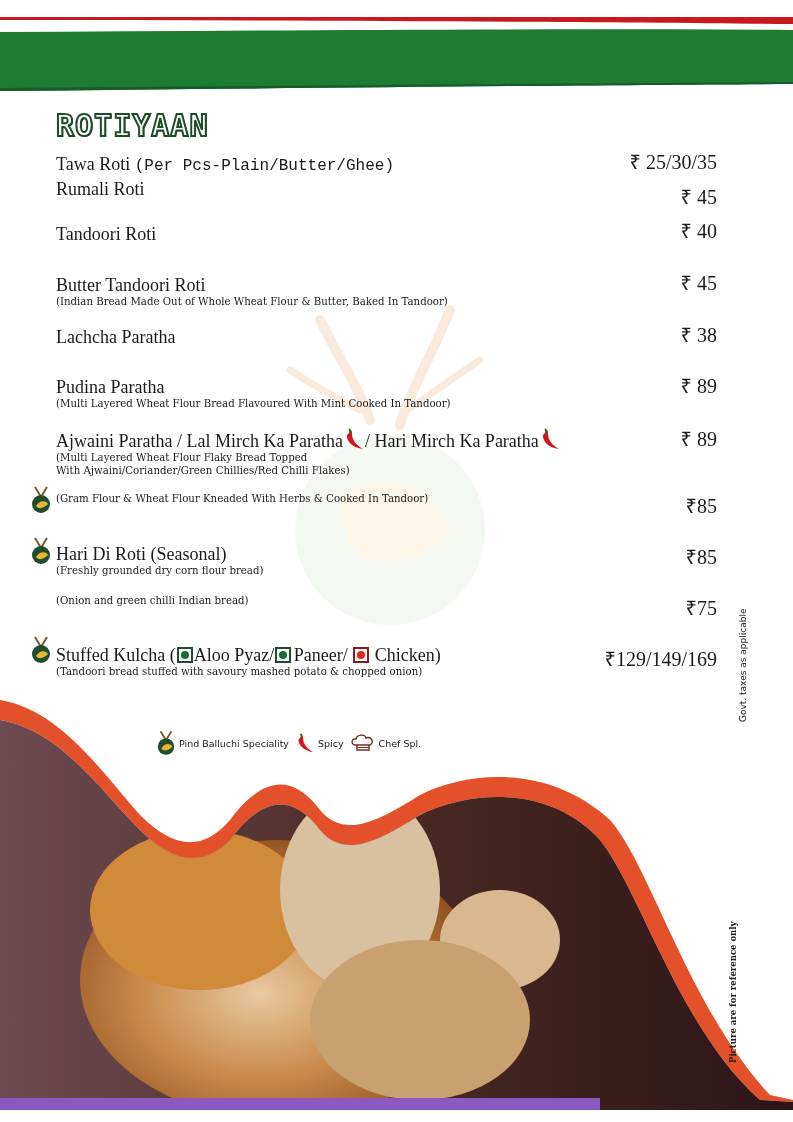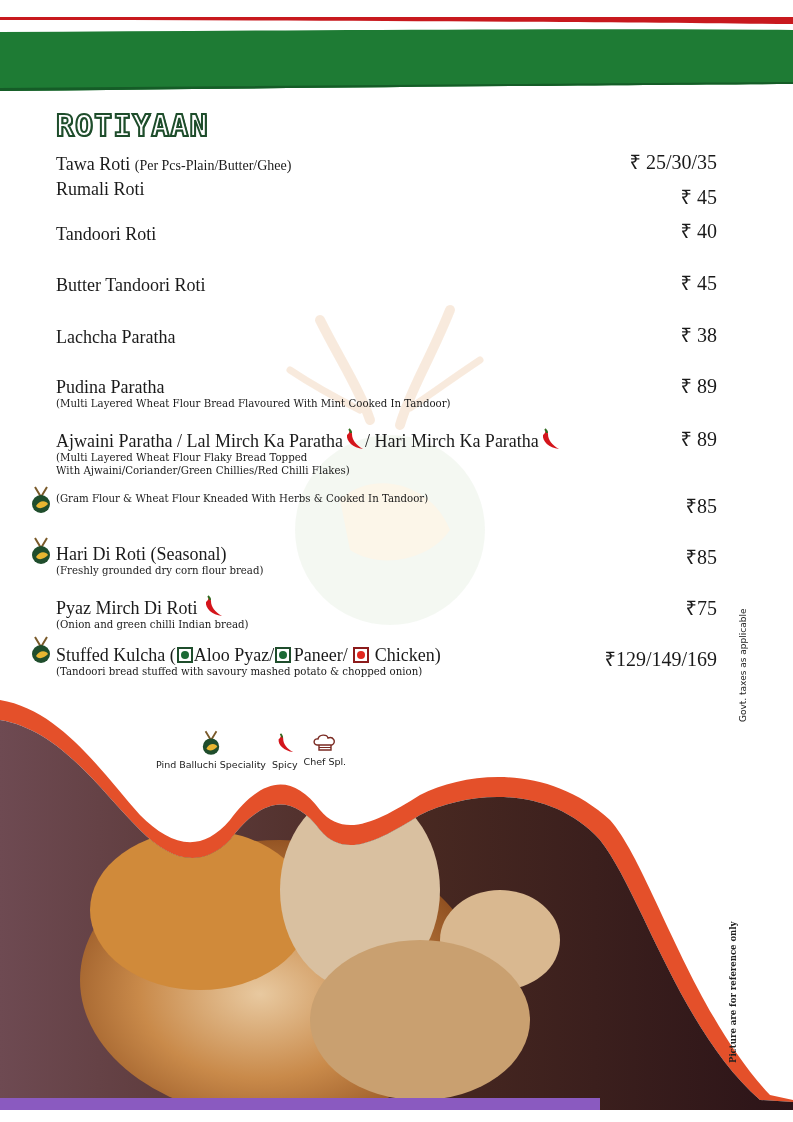--- a/index.html
+++ b/index.html
@@ -15,38 +15,38 @@
       -webkit-text-stroke: 2px #1e4d2b;
       text-shadow: 1px 1px 0 #1e4d2b;
       text-align: center;
     }
 
     .watermark { position: absolute; left: 250px; top: 300px; width: 260px; height: 340px; opacity: 0.22; }
 
     .menu { position: absolute; left: 0; top: 0; width: 793px; }
     .item { position: absolute; left: 56px; width: 670px; }
     .item .name { font-family: "Liberation Serif", serif; font-size: 18px; color: #1a1a1a; line-height: 20px; white-space: nowrap; }
-    .item .note { font-family: Liberation Serif, serif; font-size: 14px; }
+    .item .note { font-family: Liberation Mono, monospace; font-size: 16px; }
     .item .desc { font-family: "DejaVu Serif", serif; font-size: 10.2px; line-height: 13px; color: #1a1a1a; white-space: nowrap; }
     .price {
       position: absolute; right: 76px; font-family: "Liberation Serif", serif;
       font-size: 20px; color: #1a1a1a; white-space: nowrap; text-align: right;
     }
     .chili { display: inline-block; vertical-align: -4px; width: 22px; height: 24px; }
     .badge { position: absolute; left: 30px; width: 22px; height: 28px; }
     .vegbox {
       display: inline-block; width: 16px; height: 16px; border: 2px solid #1f4d2c;
       vertical-align: -2px; position: relative; margin: 0 1px;
     }
     .vegbox::after { content: ""; position: absolute; left: 2px; top: 2px; width: 8px; height: 8px; border-radius: 50%; background: #1b6a35; }
     .vegbox.nonveg { border-color: #8c1b1b; }
     .vegbox.nonveg::after { background: #e3261e; }
 
     .legend { position: absolute; left: 156px; top: 730px; display: flex; align-items: center; gap: 6px; font-family: "DejaVu Sans", sans-serif; font-size: 9.5px; color: #222; white-space: nowrap; }
-    .legend .lg { display: flex; align-items: center; gap: 3px; flex-direction: column; }
+    .legend .lg { display: flex; align-items: center; gap: 3px; }
 
     .side-note { position: absolute; font-family: "DejaVu Sans", sans-serif; font-size: 9px; color: #222; transform: rotate(-90deg); transform-origin: left top; white-space: nowrap; }
 
     .photo { position: absolute; left: 0; top: 690px; width: 793px; height: 432px; }
   </style>
 </head>
 <body>
 
 <svg class="banner" viewBox="0 0 793 100" preserveAspectRatio="none">
   <path d="M0,17 L793,17 L793,24 C600,22 300,20 0,20 Z" fill="#c8191e"></path>
@@ -81,20 +81,21 @@
   </div>
   <div class="price" style="top:183px">₹ 45</div>
 
   <div class="item" style="top:224px">
     <div class="name">Tandoori Roti</div>
   </div>
   <div class="price" style="top:217px">₹ 40</div>
 
   <div class="item" style="top:275px">
     <div class="name">Butter Tandoori Roti</div>
+    <div class="desc">(Indian Bread Made Out of Whole Wheat Flour &amp; Butter, Baked In Tandoor)</div>
   </div>
   <div class="price" style="top:269px">₹ 45</div>
 
   <div class="item" style="top:327px">
     <div class="name">Lachcha Paratha</div>
   </div>
   <div class="price" style="top:321px">₹ 38</div>
 
   <div class="item" style="top:377px">
     <div class="name">Pudina Paratha</div>
@@ -132,27 +133,20 @@
     <circle cx="11" cy="18" r="9" fill="#1f4d2c"></circle>
     <path d="M6,20 C9,14 16,14 18,18 C14,22 9,24 6,20 Z" fill="#e8b631"></path>
   </svg>
   <div class="item" style="top:544px">
     <div class="name">Hari Di Roti (Seasonal)</div>
     <div class="desc">(Freshly grounded dry corn flour bread)</div>
   </div>
   <div class="price" style="top:543px">₹85</div>
 
   <div class="item" style="top:594px">
-    <div class="name">
-      <span>Pyaz Mirch Di Roti</span>
-      <svg class="chili" viewBox="0 0 22 24">
-          <path d="M6,2 C7,5 6,6 4,8 C3,14 10,21 20,22 C13,18 9,13 9,7 C9,5 8,4 6,2 Z" fill="#d4151b"></path>
-          <path d="M6,2 C7,3 8,4 8,6" stroke="#2f6b1f" stroke-width="2" fill="none"></path>
-        </svg>
-    </div>
     <div class="desc">(Onion and green chilli Indian bread)</div>
   </div>
   <div class="price" style="top:594px">₹75</div>
 
   <svg class="badge" style="top:636px" viewBox="0 0 22 28">
     <path d="M5,1 L11,11 M17,1 L11,11" stroke="#7a5a2a" stroke-width="2"></path>
     <circle cx="11" cy="18" r="9" fill="#1f4d2c"></circle>
     <path d="M6,20 C9,14 16,14 18,18 C14,22 9,24 6,20 Z" fill="#e8b631"></path>
   </svg>
   <div class="item" style="top:645px">

